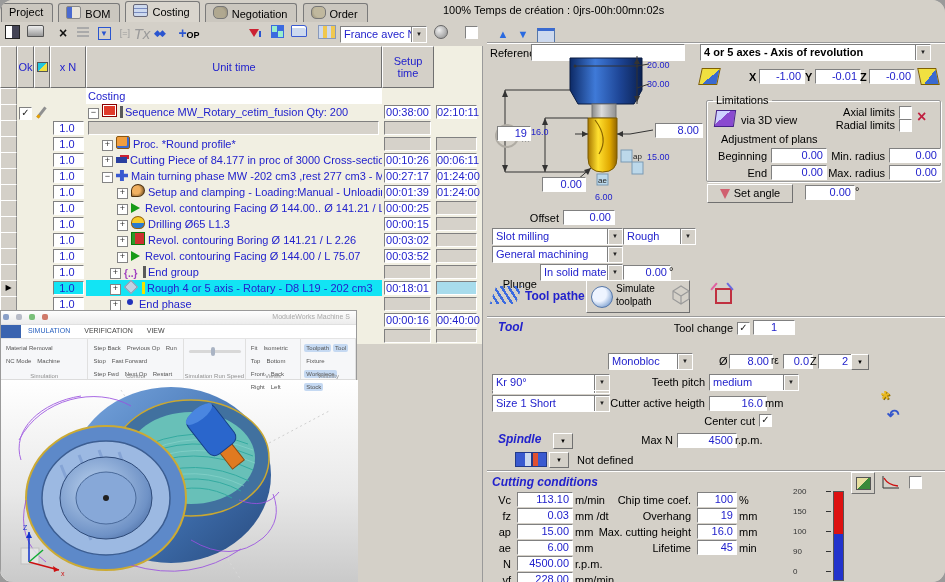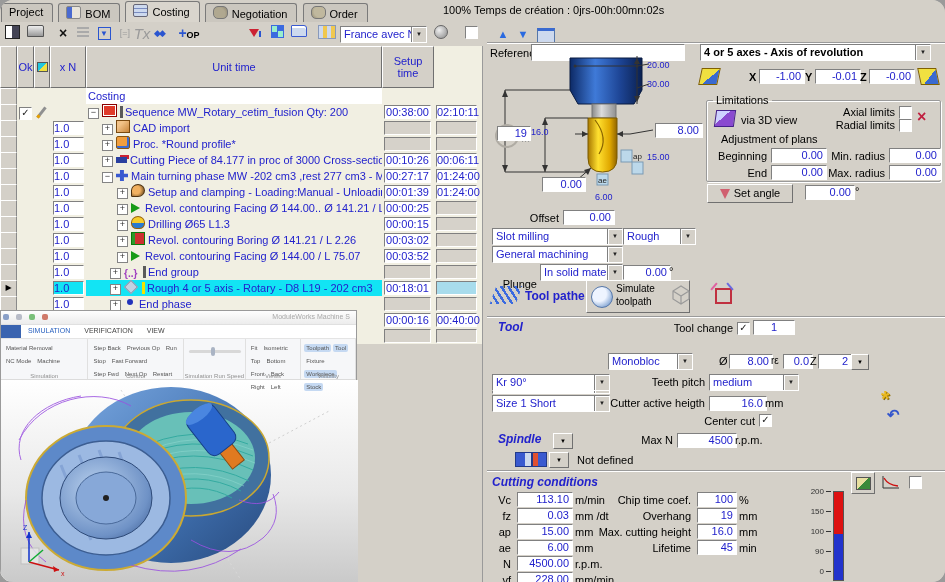--- a/index.html
+++ b/index.html
@@ -32,21 +32,21 @@
   
   #treepane{left:0;top:46px;width:482px;height:298px;background:#f1efe2;}
   .hgrid,.rgrid{display:grid;grid-template-columns:17px 17px 16px 36px 296px 52px 46px;}
   .hcell{border-top:1px solid #fff;border-left:1px solid #fff;border-bottom:1px solid #707070;border-right:1px solid #707070;background:#d4d0c8;color:#2222cc;text-align:center;display:flex;align-items:center;justify-content:center;line-height:12px;}
   .trow{height:16px;}
   .c{height:16px;position:relative;overflow:hidden;}
   .c-sel{border-top:1px solid #fff;border-left:1px solid #fff;border-bottom:1px solid #8a8a8a;border-right:1px solid #8a8a8a;background:#d4d0c8;text-align:center;font-size:8px;line-height:14px;color:#000;}
   .c-act{white-space:nowrap;color:#2222cc;line-height:16px;}
   .tbox{position:absolute;left:2px;right:3px;top:1px;height:12px;border-top:1px solid #808080;border-left:1px solid #808080;border-bottom:1px solid #fff;border-right:1px solid #fff;background:#d6d2ca;color:#2222cc;text-align:center;line-height:12px;font-size:11px;}
   .tbox.filled{background:#fff;}
-  .xnbox{position:absolute;left:3px;right:2px;top:1px;height:12px;border-top:1px solid #808080;border-left:1px solid #808080;border-bottom:1px solid #fff;border-right:1px solid #fff;background:#fff;color:#2222cc;text-align:left;padding-right:3px;line-height:12px;}
+  .xnbox{position:absolute;left:3px;right:2px;top:1px;height:12px;border-top:1px solid #808080;border-left:1px solid #808080;border-bottom:1px solid #fff;border-right:1px solid #fff;background:#fff;color:#2222cc;text-align:center;padding-right:3px;line-height:12px;}
   .expand{display:inline-block;width:9px;height:9px;border:1px solid #848484;background:#fff;color:#333;font-size:9px;line-height:7px;text-align:center;vertical-align:1px;margin-right:3px;}
   .treebar{display:inline-block;width:3px;height:12px;vertical-align:-2px;margin-right:2px;}
   .ic{display:inline-block;width:12px;height:11px;vertical-align:-1px;margin-right:3px;position:relative;}
   .ic-sequence{background:#e03a2a;border:1px solid #8a0000;box-shadow:inset 0 0 0 1px #fff;width:13px;}
   .ic-cad{background:linear-gradient(135deg,#f2c388 30%,#c8853a 100%);border:1px solid #7a4a10;}
   .ic-proc{background:#f09e3e;border:1px solid #8a5510;border-radius:2px;box-shadow:inset -2px -2px 0 #3a6ad0;}
   .ic-cutting{width:11px;height:6px;background:#2a3f9f;margin-bottom:2px;box-shadow:3px -3px 0 -1px #cc2233;}
   .ic-phase{background:#3a5ad0;clip-path:polygon(33% 0,66% 0,66% 33%,100% 33%,100% 66%,66% 66%,66% 100%,33% 100%,33% 66%,0 66%,0 33%,33% 33%);}
   .ic-clamp{background:radial-gradient(circle at 35% 45%,#f0b060 40%,#6a4a20 90%);border-radius:50% 50% 50% 10%;border:1px solid #4a3010;}
   .ic-facing{width:0;height:0;border-left:9px solid #169a16;border-top:5px solid transparent;border-bottom:5px solid transparent;border-right:none;margin-right:5px;}
@@ -75,21 +75,21 @@
   .rslider{position:relative;width:52px;height:3px;background:#d8d8d8;margin:10px 3px;border-radius:2px;}
   .rthumb{position:absolute;left:22px;top:-3px;width:4px;height:9px;background:#aab4c4;border-radius:2px;}
   
   #rpanel{left:487px;top:24px;width:458px;height:558px;background:#d4d0c8;overflow:hidden;}
   .navtri{position:absolute;width:16px;height:14px;text-align:center;color:#2a6ae0;font-size:11px;line-height:14px;}
   fieldset{position:absolute;margin:0;padding:0;border:1px solid #9a9a9a;box-shadow:inset 1px 1px 0 #fff,1px 1px 0 #fff;border-radius:2px;}
   legend{font-size:11px;padding:0 3px;margin-left:6px;}
   .dimtext{font-size:9px;fill:#2222cc;}
   .smalltext{font-size:8px;fill:#222;}
   .hatch{background:repeating-linear-gradient(45deg,#3a6ae0 0 2px,transparent 2px 5px);}
-  .gtick{height:20px;position:relative;font-size:8px;color:#333;text-align:right;padding-right:7px;line-height:8px;}
+  .gtick{height:20px;position:relative;font-size:8px;color:#333;padding-right:7px;line-height:8px;}
   .gtick::after{content:"";position:absolute;right:0;top:3px;width:5px;height:1px;background:#333;}
   .cfrow{position:absolute;height:15px;}
   .cfl{position:absolute;top:2px;font-size:11px;text-align:right;white-space:nowrap;}
   .cfu{position:absolute;top:2px;font-size:11px;white-space:nowrap;}
 </style>
 </head>
 <body>
 
 <div id="app">
 
@@ -157,21 +157,20 @@
             <span class="tbox filled">02:10:11</span>
           </div>
         </div>
         <div class="rgrid trow">
           <div class="c c-sel"></div>
           <div class="c"></div>
           <div class="c"></div>
           <div class="c">
             <span class="xnbox">1.0</span>
           </div>
-          <div class="c c-act"><span style="display: inline-block; width: 16px;"></span><span class="expand">+</span><span class="ic ic-cad"></span><span>CAD import</span></div>
           <div class="c">
             <span class="tbox"></span>
           </div>
           <div class="c">
             <span class="tbox"></span>
           </div>
         </div>
         <div class="rgrid trow">
           <div class="c c-sel"></div>
           <div class="c"></div>

